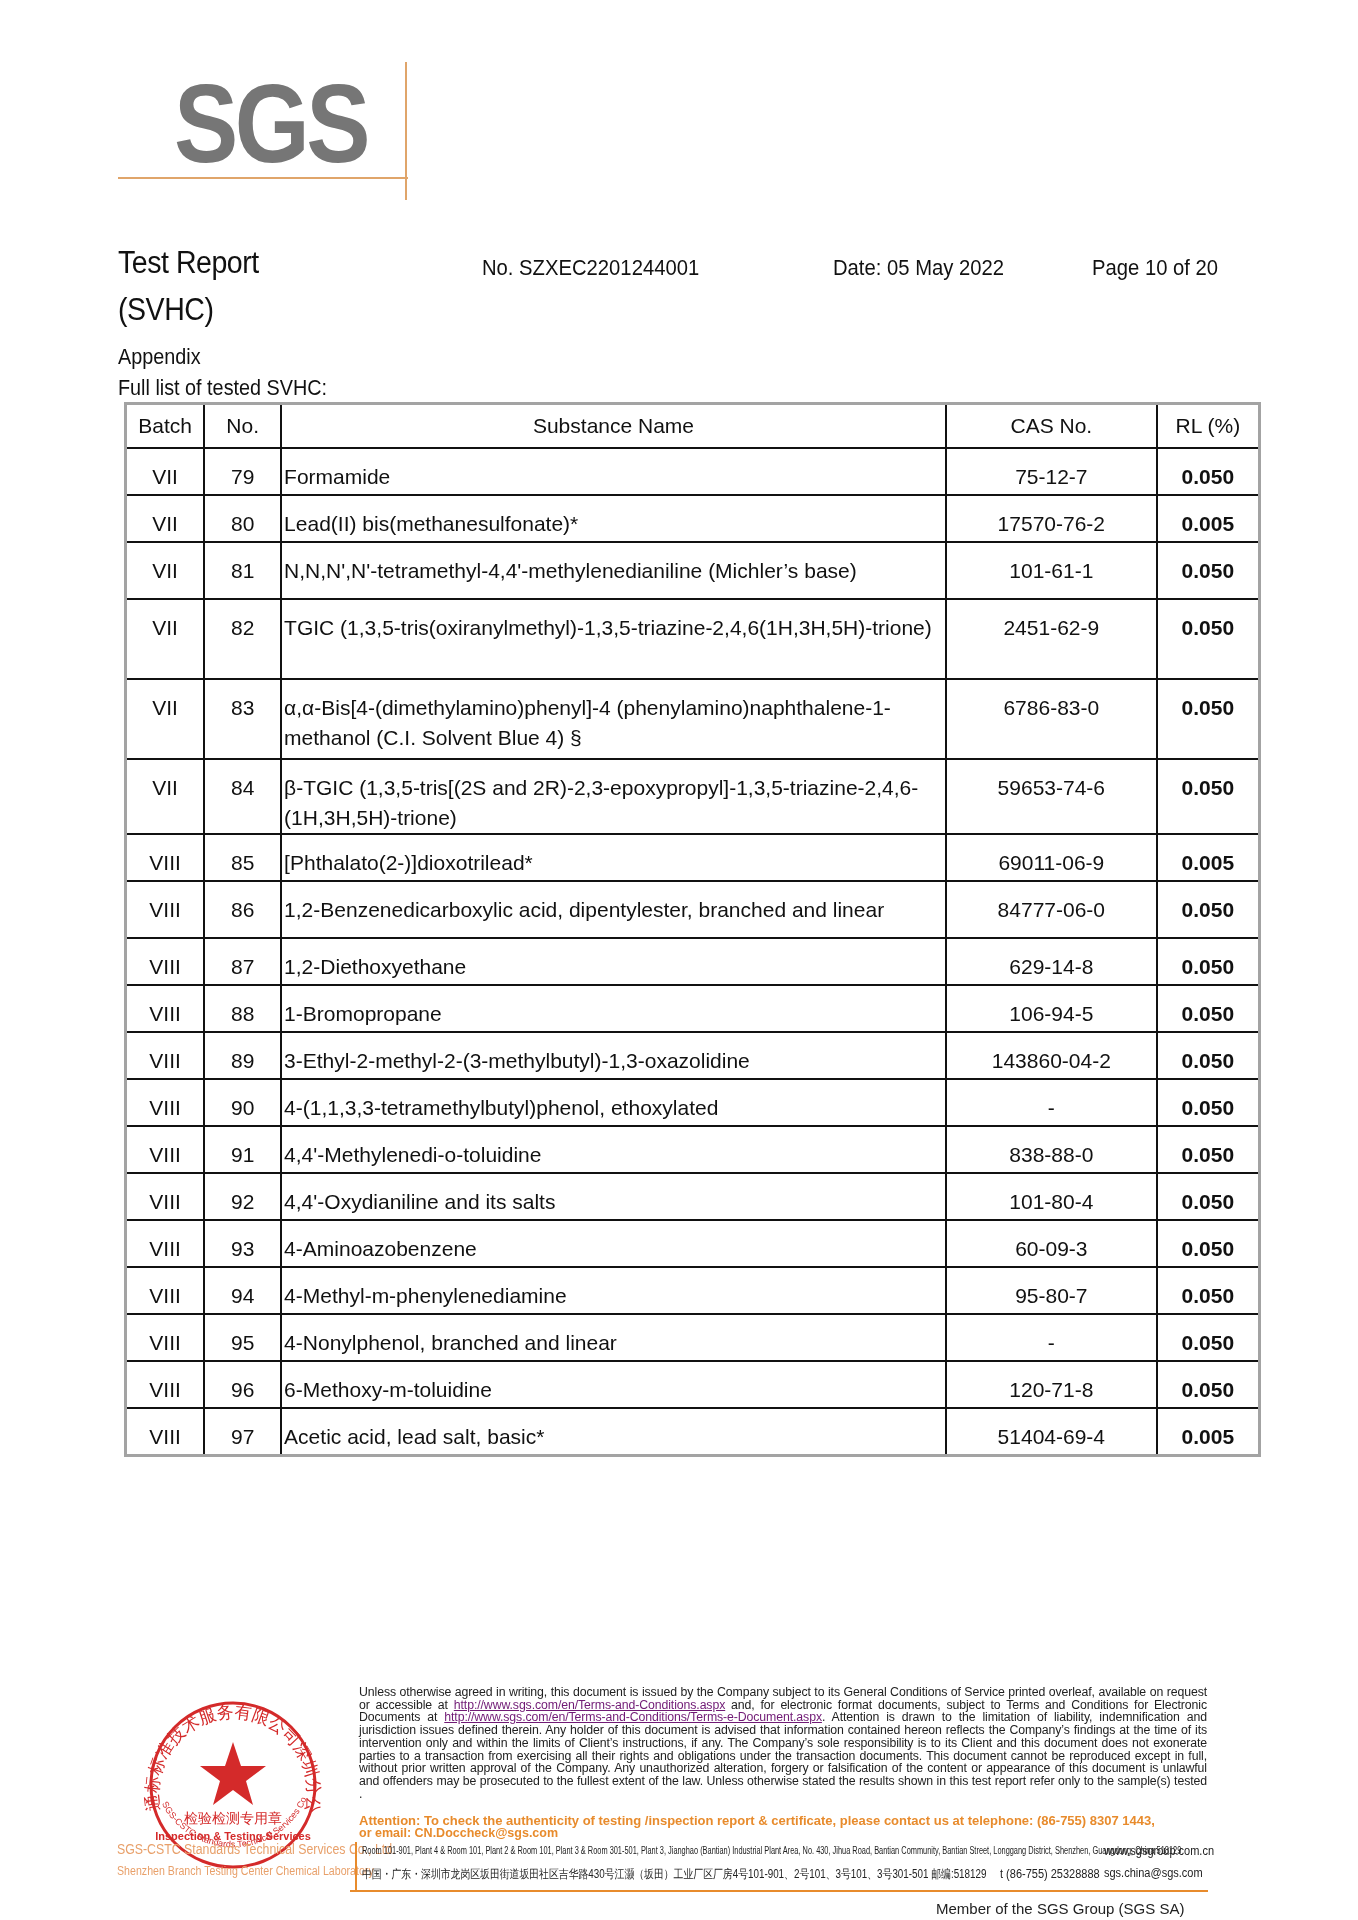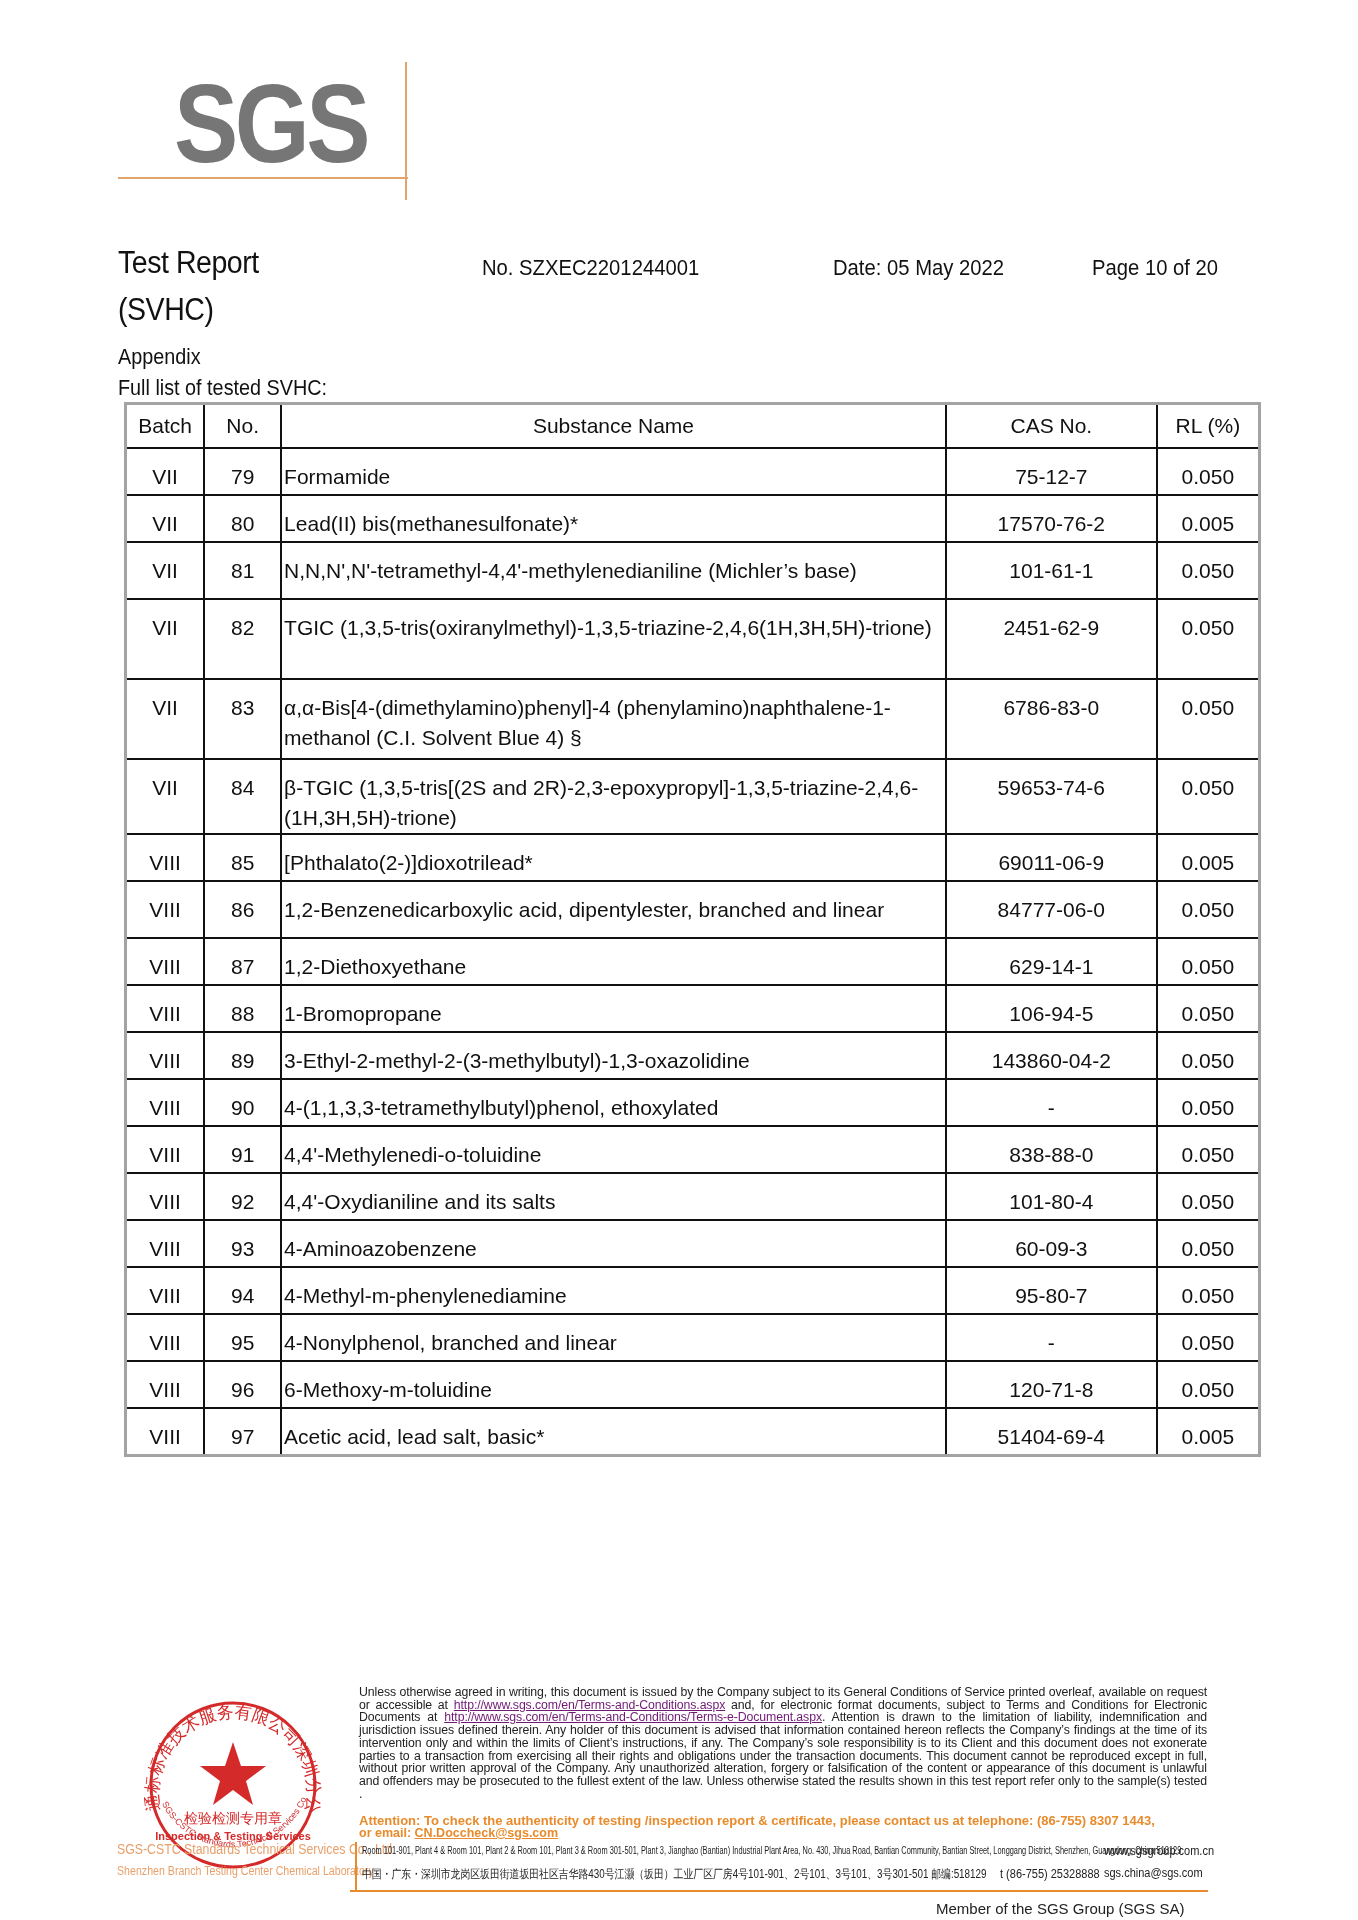--- a/index.html
+++ b/index.html
@@ -28,33 +28,33 @@
   
   table.svhc { position: absolute; left: 124px; top: 402px; width: 1137px; border-collapse: collapse;
                font-size: 21px; }
   table.svhc { border: 3px solid #a3a3a3; }
   table.svhc th, table.svhc td { border: 2px solid #111; padding: 0; vertical-align: top; }
   table.svhc th { font-weight: normal; height: 42px; vertical-align: middle; text-align: center; }
   .c-batch { width: 79px; text-align: center; }
   .c-no { width: 80px; text-align: center; }
   .c-name { width: 712px; text-align: left; }
   .c-cas { width: 225px; text-align: center; }
-  .c-rl { width: 106px; text-align: center; }
+  .c-rl { width: 106px; text-align: center; font-weight: bold; }
   td .cell { padding-top: 13px; line-height: 30px; }
   td.c-name .cell { padding-left: 2px; padding-right: 1px; }
   td.c-no .cell { padding-left: 0; }
 
   
   .stamp { position: absolute; left: 130px; top: 1690px; width: 206px; height: 190px; }
   .legal { position: absolute; left: 359px; top: 1686px; width: 848px; font-size: 12.3px; line-height: 12.7px;
            text-align: justify; color: #222; letter-spacing: -0.1px; }
   .legal a { color: #701a75; text-decoration: underline; }
   .attention { position: absolute; left: 359px; top: 1813px; font-size: 13px; font-weight: bold; color: #e88b2c; }
   .attention2 { position: absolute; left: 359px; top: 1826px; font-size: 12.5px; font-weight: bold; color: #e88b2c; }
-  .attention2 span.em { text-decoration: underline; }
+  .attention2 span.em { }
   .co-name { position: absolute; left: 117px; top: 1841px; font-size: 14px; color: #e8a06a; transform: scaleX(0.88); transform-origin: left; }
   .co-branch { position: absolute; left: 117px; top: 1864px; font-size: 12.5px; color: #e8a06a; transform: scaleX(0.85); transform-origin: left; }
   .addr-bar { position: absolute; left: 355px; top: 1842px; width: 2px; height: 48px; background: #e88b2c; }
   .addr-en { position: absolute; left: 362px; top: 1845px; font-size: 10px; color: #222; transform: scaleX(0.74); transform-origin: left; white-space: nowrap; }
   .addr-cn { position: absolute; left: 362px; top: 1866px; font-size: 12px; color: #222; transform: scaleX(0.82); transform-origin: left; white-space: nowrap; }
   .web { position: absolute; left: 1104px; top: 1844px; font-size: 12.5px; color: #222; transform: scaleX(0.88); transform-origin: left; }
   .email { position: absolute; left: 1104px; top: 1866px; font-size: 12.5px; color: #222; transform: scaleX(0.88); transform-origin: left; }
   .tel { position: absolute; left: 1000px; top: 1867px; font-size: 12.5px; color: #222; transform: scaleX(0.88); transform-origin: left; }
   .footer-line { position: absolute; left: 350px; top: 1890px; width: 858px; height: 2px; background: #e88b2c; }
   .member { position: absolute; left: 936px; top: 1900px; font-size: 15px; color: #222; }
@@ -227,21 +227,21 @@
         <td class="c-batch">
           <div class="cell">VIII</div>
         </td>
         <td class="c-no">
           <div class="cell">87</div>
         </td>
         <td class="c-name">
           <div class="cell">1,2-Diethoxyethane</div>
         </td>
         <td class="c-cas">
-          <div class="cell">629-14-1</div>
+          <div class="cell">629-14-8</div>
         </td>
         <td class="c-rl">
           <div class="cell">0.050</div>
         </td>
       </tr>
       <tr style="height: 47px;">
         <td class="c-batch">
           <div class="cell">VIII</div>
         </td>
         <td class="c-no">

